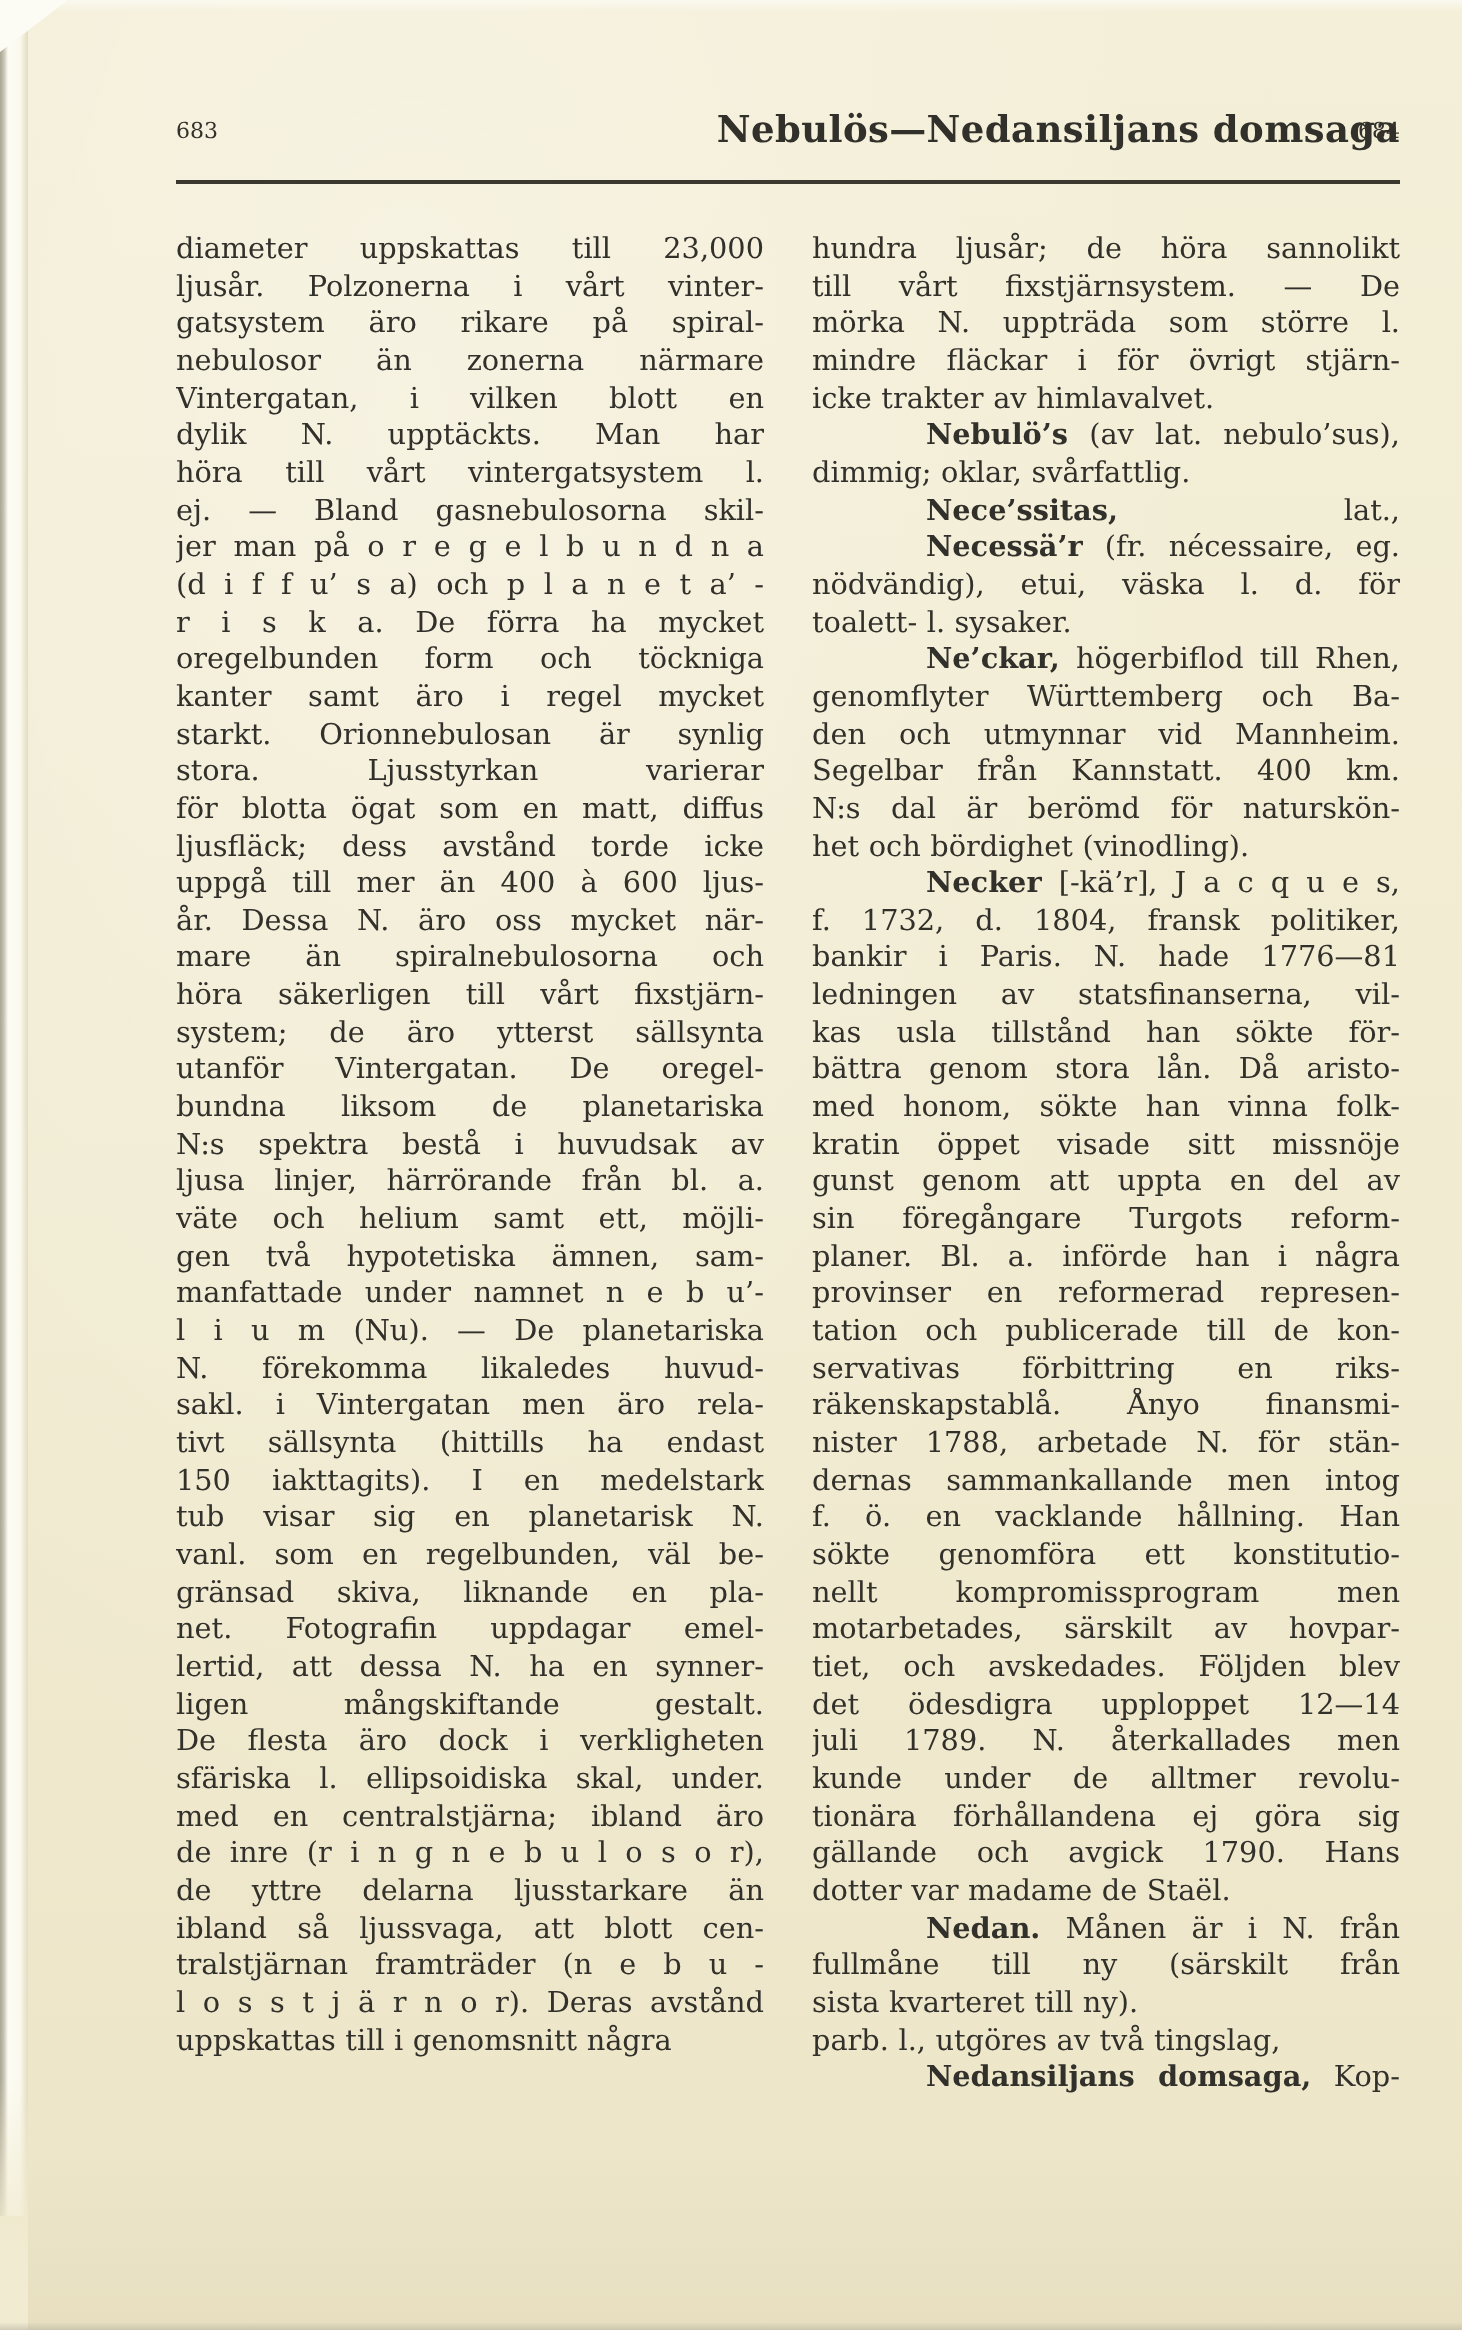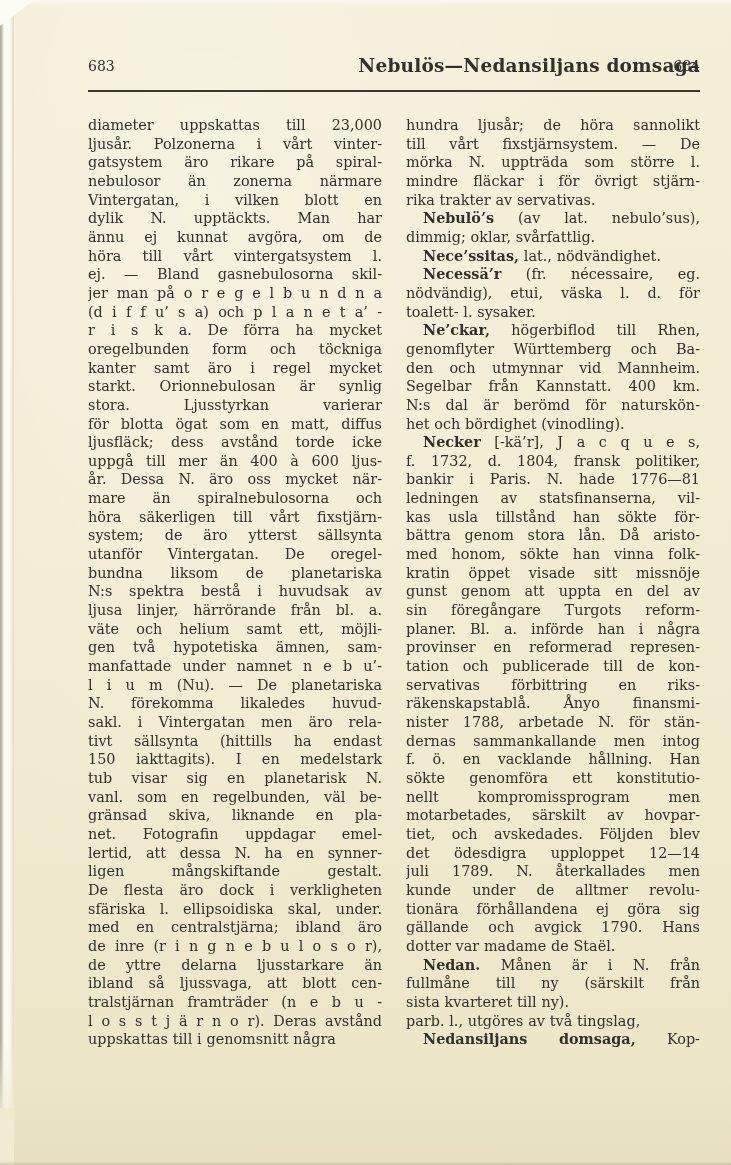--- a/index.html
+++ b/index.html
@@ -41,21 +41,21 @@
   }
   .edge-bottom{
     position:absolute;left:0;bottom:0;width:731px;height:4px;
     background:linear-gradient(0deg,#b5b1a0,rgba(181,177,160,0));
     opacity:.55;
   }
   .header{
     position:absolute;left:88px;top:55px;width:612px;height:24px;
     display:flex;align-items:baseline;justify-content:space-between;
   }
-  .page-num{font-size:14px;line-height:22px;}
+  .page-num{font-size:11px;line-height:22px;}
   .page-title{
     position:absolute;left:0;right:0;text-align:right;
     font-size:18.5px;font-weight:bold;letter-spacing:.2px;line-height:22px;
   }
   .header-rule{
     position:absolute;left:88px;top:90px;width:612px;height:0;
     border-top:2px solid #3a382f;
   }
   .cols{
     position:absolute;left:88px;top:116px;width:612px;
@@ -66,21 +66,21 @@
     font-size:14.4px;
     line-height:18.66px;
     height:18.66px;
     overflow:hidden;
     text-align:justify;
     text-align-last:left;
     word-spacing:.2px;
   }
   .line.just{text-align-last:justify;}
   .line.ind{text-indent:17px;}
-  .b{font-weight:bold;}
+  .b{font-weight:bold;margin-left:40px;}
   .it{}
 </style>
 </head>
 <body>
 
 <div class="scan-tone"></div>
 <div class="edge-left"></div>
 <div class="edge-left-fade"></div>
 <div class="edge-top"></div>
 <div class="corner-top-left"></div>
@@ -94,21 +94,20 @@
 <div class="header-rule"></div>
 
 <div class="cols">
   <div class="col" id="col-left">
       <div class="line just"><span>diameter uppskattas till 23,000</span></div>
       <div class="line just"><span>ljusår. Polzonerna i vårt vinter-</span></div>
       <div class="line just"><span>gatsystem äro rikare på spiral-</span></div>
       <div class="line just"><span>nebulosor än zonerna närmare</span></div>
       <div class="line just"><span>Vintergatan, i vilken blott en</span></div>
       <div class="line just"><span>dylik N. upptäckts. Man har</span></div>
-      <div class="line just"><span>ännu ej kunnat avgöra, om de</span></div>
       <div class="line just"><span>höra till vårt vintergatsystem l.</span></div>
       <div class="line just"><span>ej. — Bland gasnebulosorna skil-</span></div>
       <div class="line just"><span>jer man på o r e g e l b u n d n a</span></div>
       <div class="line just"><span>(d i f f u’ s a) och p l a n e t a’ -</span></div>
       <div class="line just"><span>r i s k a. De förra ha mycket</span></div>
       <div class="line just"><span>oregelbunden form och töckniga</span></div>
       <div class="line just"><span>kanter samt äro i regel mycket</span></div>
       <div class="line just"><span>starkt. Orionnebulosan är synlig</span></div>
       <div class="line just"><span>stora. Ljusstyrkan varierar</span></div>
       <div class="line just"><span>för blotta ögat som en matt, diffus</span></div>
@@ -144,21 +143,21 @@
       <div class="line just"><span>ibland så ljussvaga, att blott cen-</span></div>
       <div class="line just"><span>tralstjärnan framträder (n e b u -</span></div>
       <div class="line just"><span>l o s s t j ä r n o r). Deras avstånd</span></div>
       <div class="line"><span>uppskattas till i genomsnitt några</span></div>
     </div>
   <div class="col" id="col-right">
       <div class="line just"><span>hundra ljusår; de höra sannolikt</span></div>
       <div class="line just"><span>till vårt fixstjärnsystem. — De</span></div>
       <div class="line just"><span>mörka N. uppträda som större l.</span></div>
       <div class="line just"><span>mindre fläckar i för övrigt stjärn-</span></div>
-      <div class="line"><span>rika trakter av servativas.</span></div>
+      <div class="line"><span>icke trakter av himlavalvet.</span></div>
       <div class="line just ind"><span class="b">Nebulö’s</span><span> (av lat. </span><span class="it">nebulo’sus</span><span>),</span></div>
       <div class="line"><span>dimmig; oklar, svårfattlig.</span></div>
       <div class="line ind"><span class="b">Nece’ssitas,</span><span> lat., nödvändighet.</span></div>
       <div class="line just ind"><span class="b">Necessä’r</span><span> (fr. </span><span class="it">nécessaire</span><span>, eg.</span></div>
       <div class="line just"><span>nödvändig), etui, väska l. d. för</span></div>
       <div class="line"><span>toalett- l. sysaker.</span></div>
       <div class="line just ind"><span class="b">Ne’ckar,</span><span> högerbiflod till Rhen,</span></div>
       <div class="line just"><span>genomflyter Württemberg och Ba-</span></div>
       <div class="line just"><span>den och utmynnar vid Mannheim.</span></div>
       <div class="line just"><span>Segelbar från Kannstatt. 400 km.</span></div>

